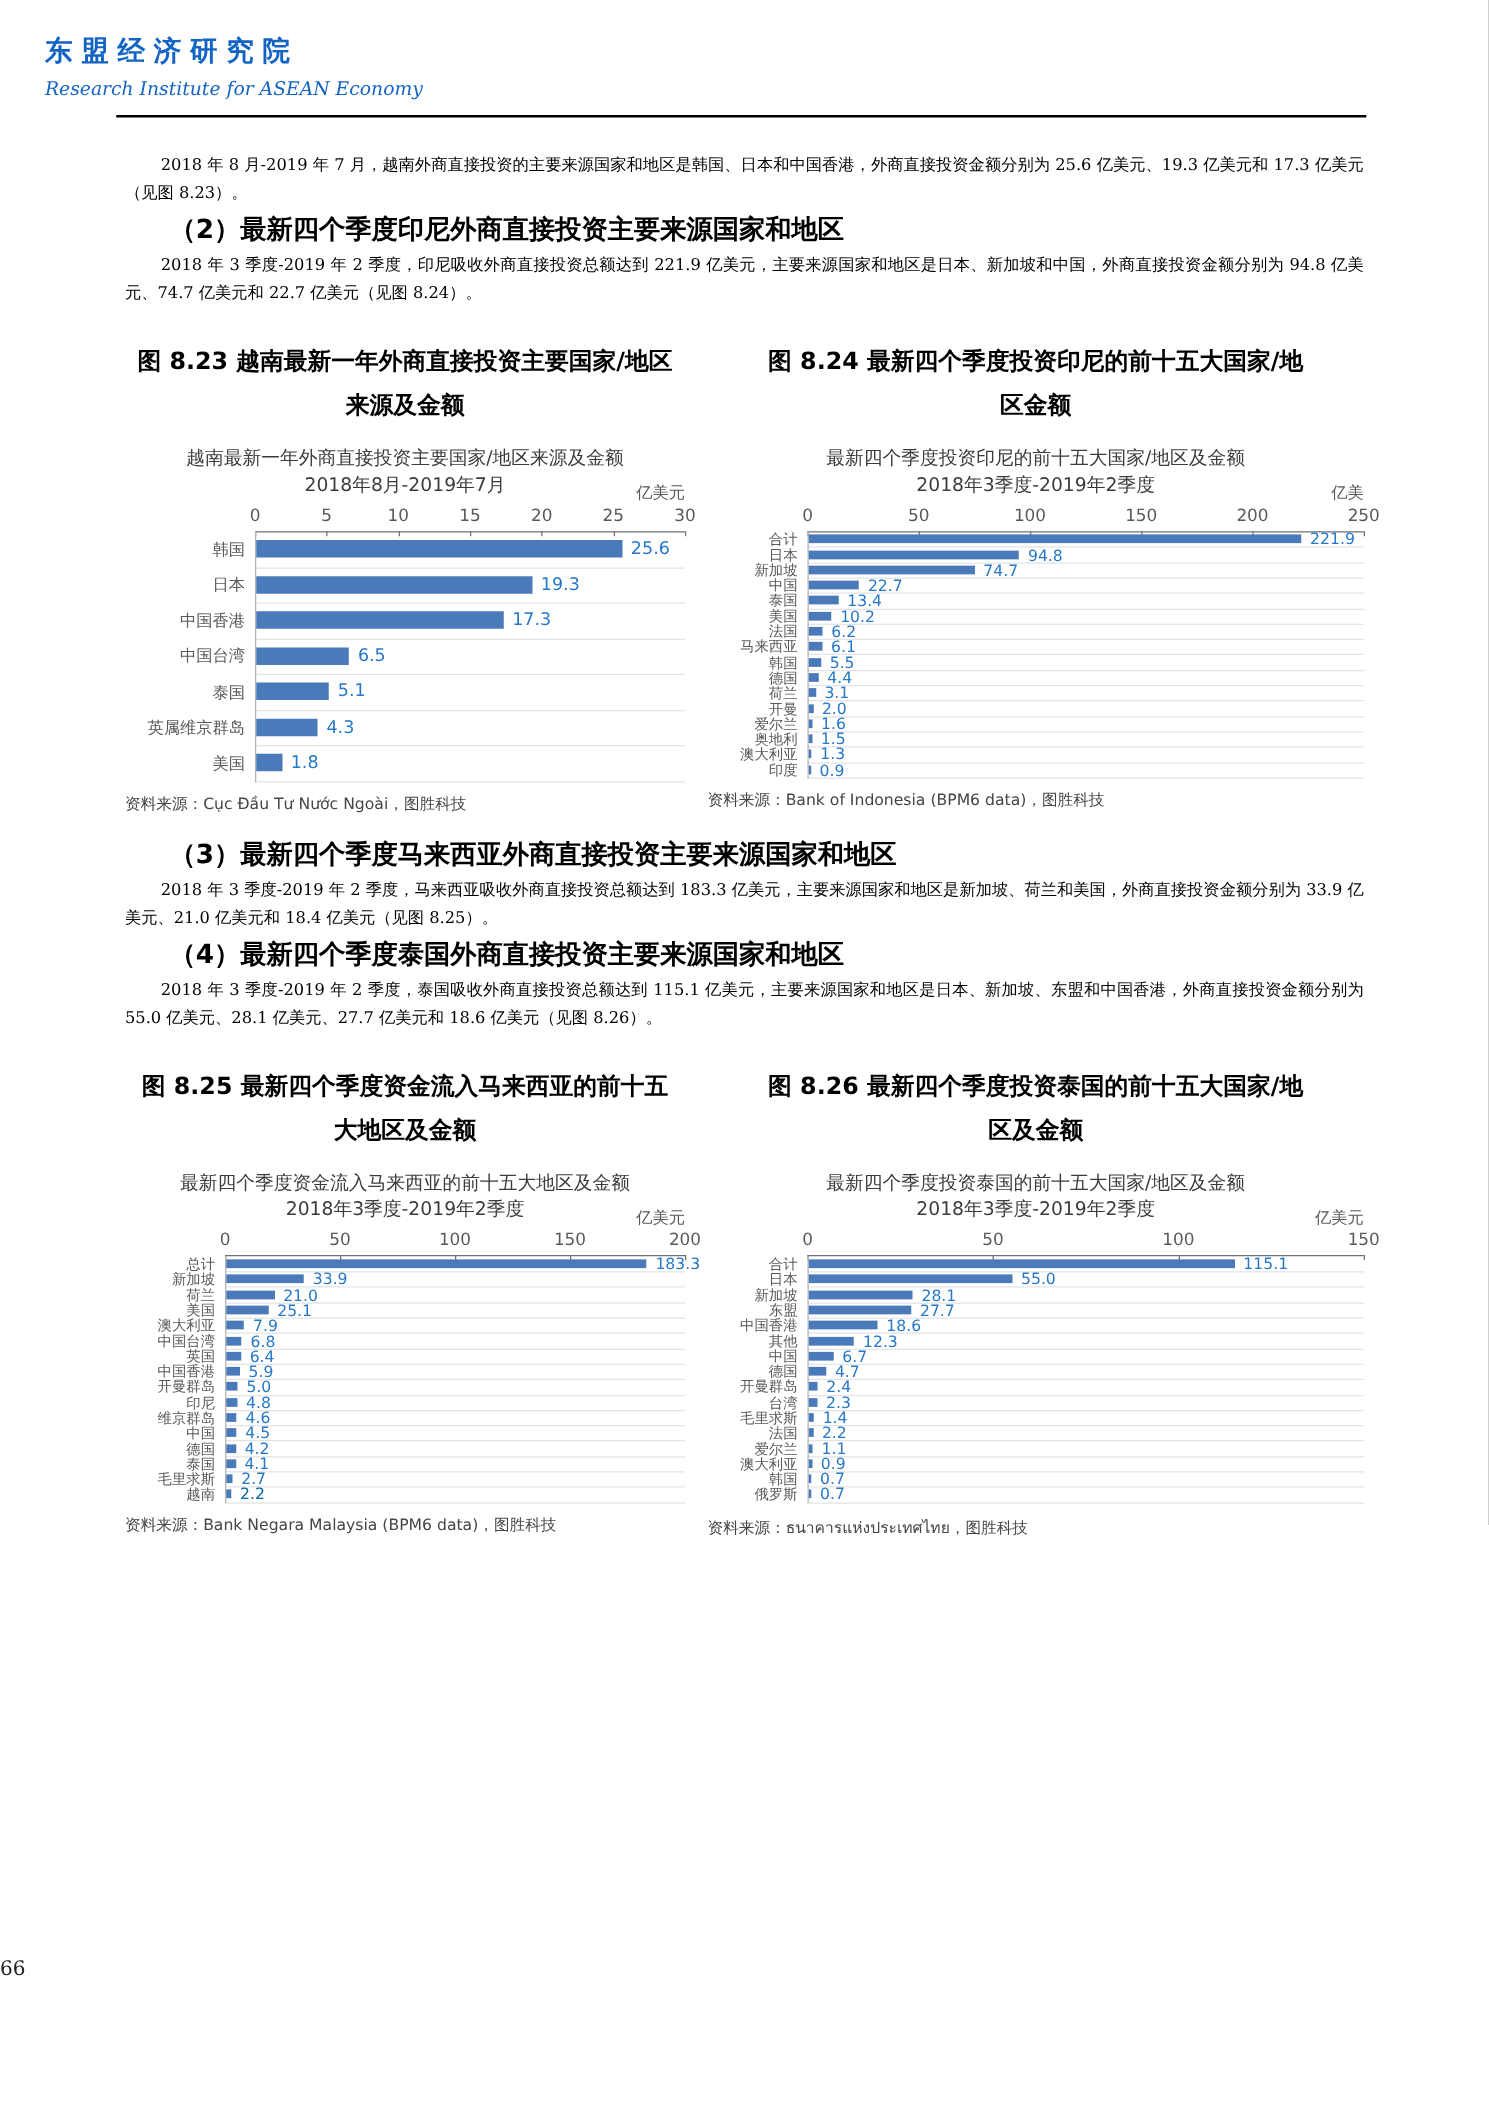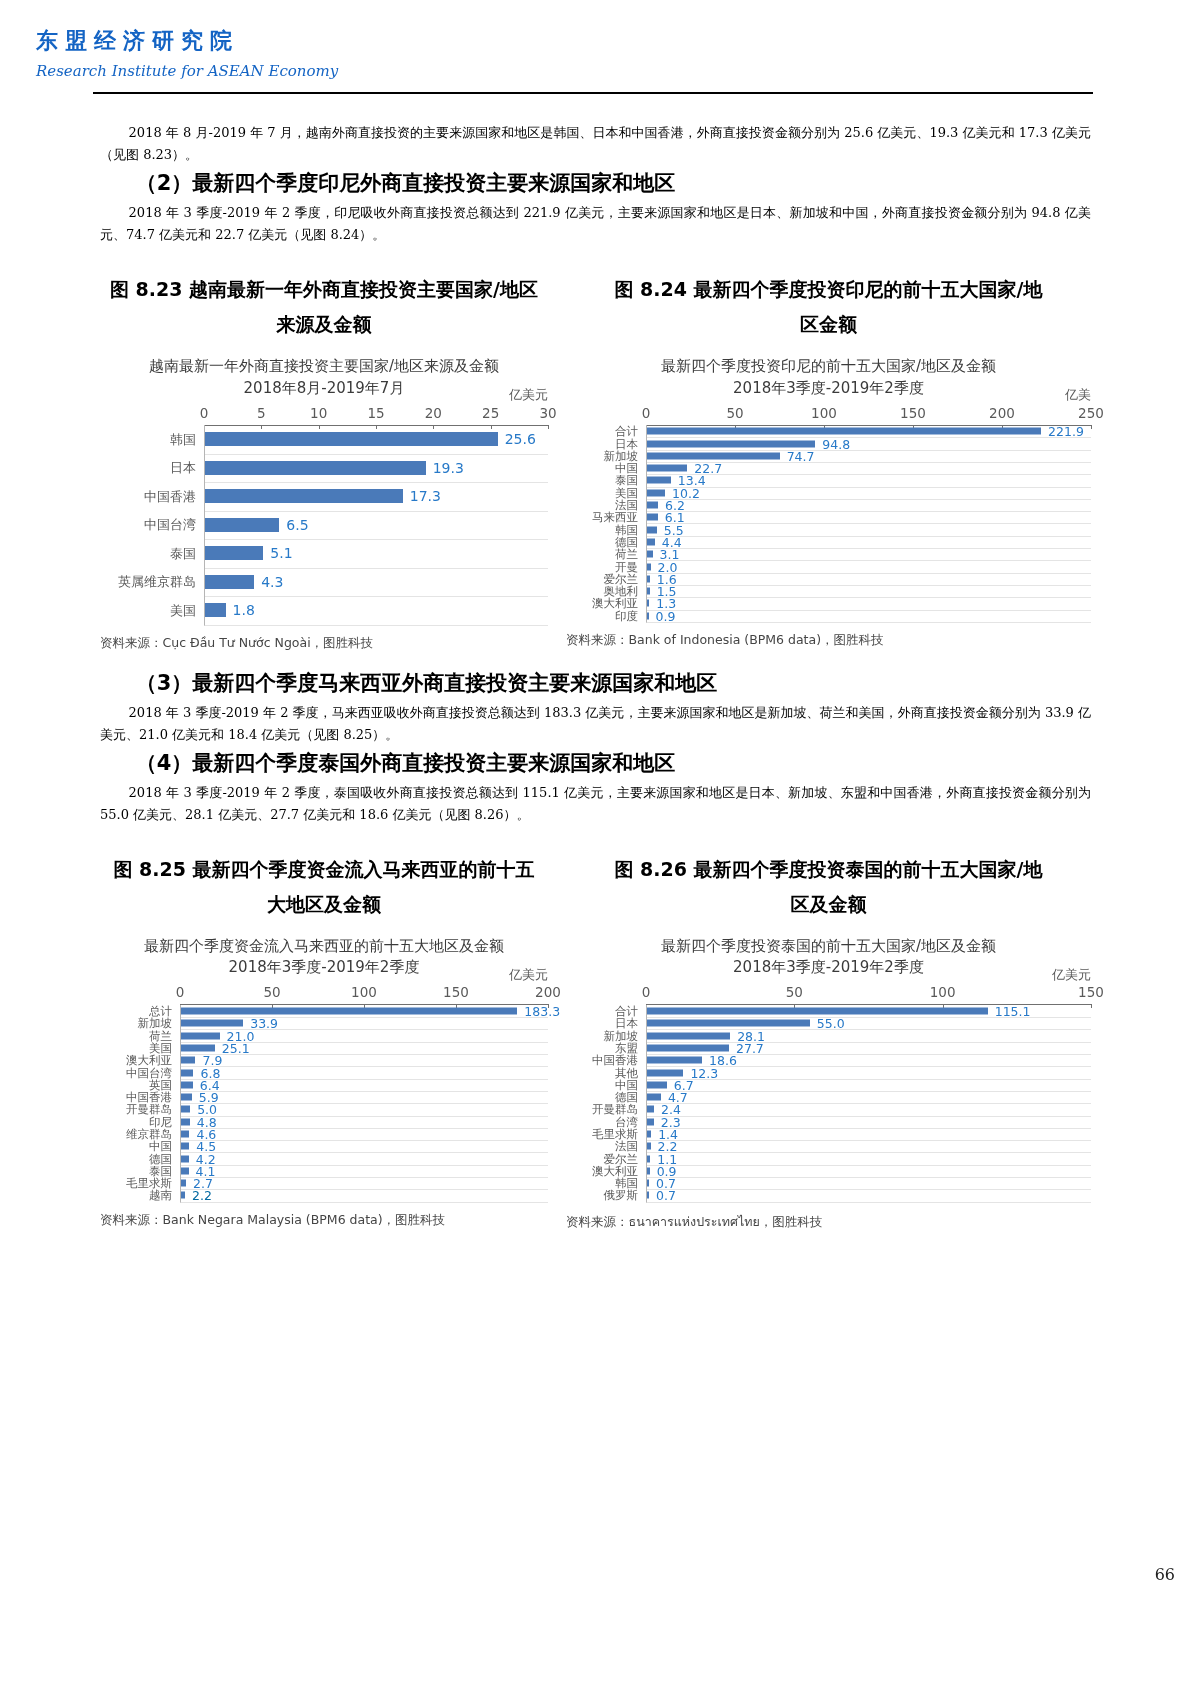--- a/index.html
+++ b/index.html
@@ -86,22 +86,22 @@
   .big .c-bar { height: 14px; }
   .big .c-lab { font-size: 13px; }
   .big .c-val { font-size: 14px; }
   .compact .c-row { height: 12.3px; }
   .compact .c-bar { height: 7px; }
   .compact .c-lab { font-size: 11.5px; }
   .compact .c-val { font-size: 12.5px; }
   .c-source { margin-top: 10px; font-size: 12.5px; color: #454545; font-family: "DejaVu Sans", sans-serif; }
   
   .pageno {
-    position: absolute; bottom: 100px; left: 0; right: 16px;
-    text-align: right; font-size: 16px; color: #222;
+    position: absolute; bottom: 100px; left: 0; right: 0;
+    text-align: left; font-size: 16px; color: #222;
   }
 </style>
 </head>
 <body>
 
 <div class="page">
   <header>
     <div class="logo-cn" style="color: rgb(20, 100, 196);">东盟经济研究院</div>
     <div class="logo-en" style="color: rgb(20, 100, 196);">Research Institute for ASEAN Economy</div>
   </header>

